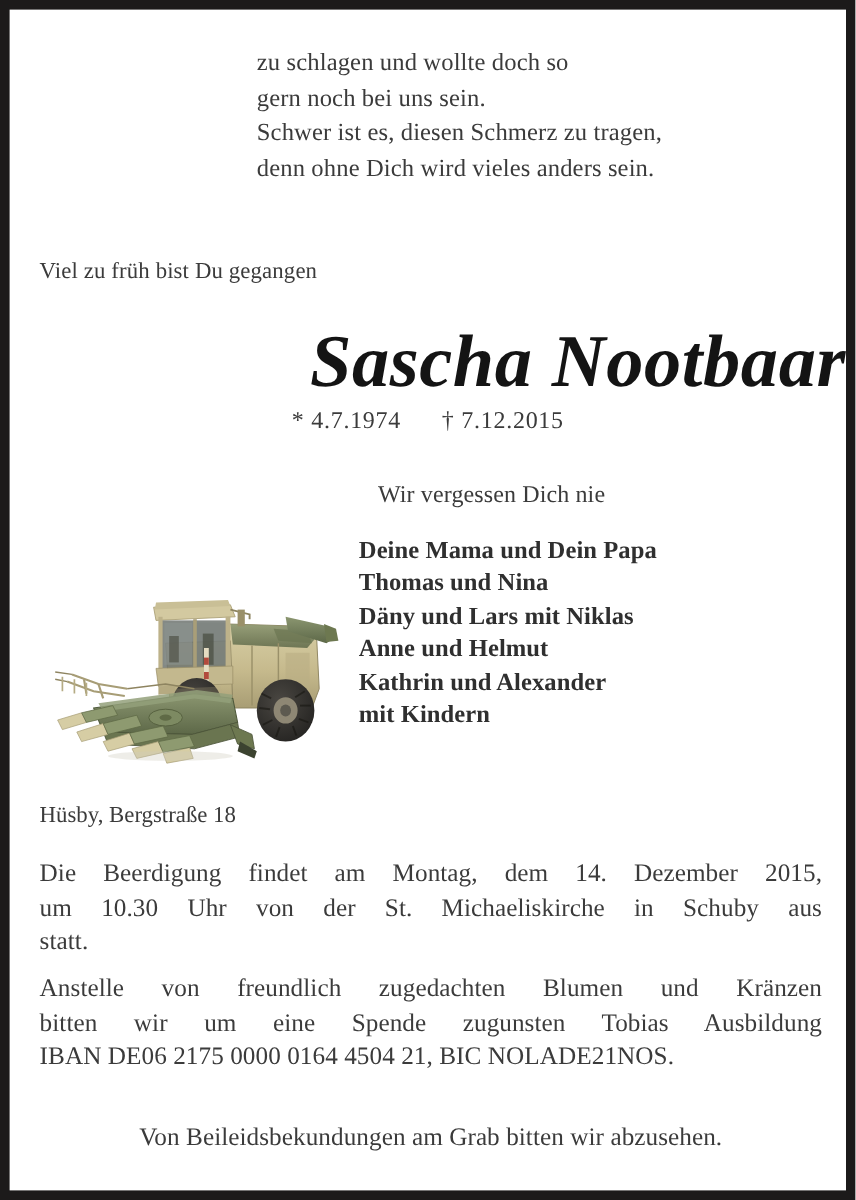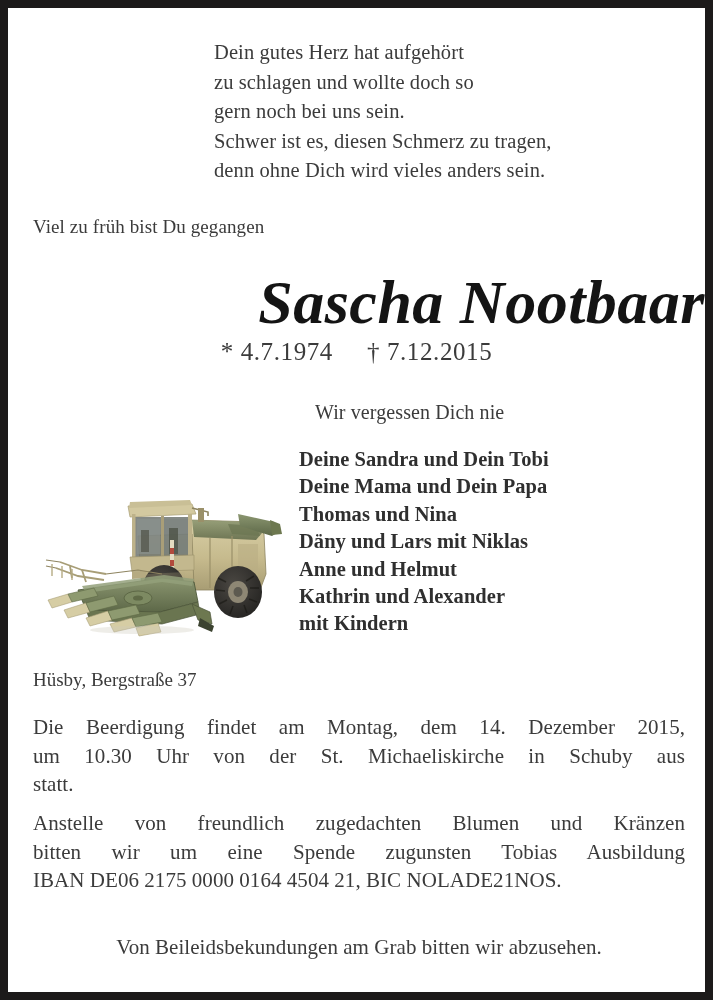--- a/index.html
+++ b/index.html
@@ -76,21 +76,21 @@
     font-family: "Liberation Serif", "DejaVu Serif", serif;
   }
 
   
   #dates {
     position: absolute;
     left: 0;
     top: 331px;
     width: 697px;
     text-align: center;
-    font-size: 25px;
+    font-size: 20px;
     line-height: 25px;
     color: #3b3b3b;
     font-variant-numeric: oldstyle-nums;
     letter-spacing: 0.6px;
   }
   #dates .gap { display: inline-block; width: 34px; }
 
   
   #remember {
     position: absolute;
@@ -160,48 +160,46 @@
   }
   #harvester svg { display: block; width: 100%; height: 100%; }
 </style>
 </head>
 <body>
 
 <div id="notice">
   <div id="sheet">
 
     <div id="poem" class="txt">
-      <div class="ln">Dein gutes Herz hat aufgehört</div>
       <div class="ln">zu schlagen und wollte doch so</div>
       <div class="ln">gern noch bei uns sein.</div>
       <div class="ln">Schwer ist es, diesen Schmerz zu tragen,</div>
       <div class="ln">denn ohne Dich wird vieles anders sein.</div>
     </div>
 
     <div id="lead" class="txt">Viel zu früh bist Du gegangen</div>
 
     <div id="name">Sascha Nootbaar</div>
 
     <div id="dates">
       <span>*</span>&nbsp;<span>4.7.1974</span><span class="gap"></span><span>†</span>&nbsp;<span>7.12.2015</span>
     </div>
 
     <div id="remember" class="txt">Wir vergessen Dich nie</div>
 
     <div id="mourners">
-      <div class="ln">Deine Sandra und Dein Tobi</div>
       <div class="ln">Deine Mama und Dein Papa</div>
       <div class="ln">Thomas und Nina</div>
       <div class="ln">Däny und Lars mit Niklas</div>
       <div class="ln">Anne und Helmut</div>
       <div class="ln">Kathrin und Alexander</div>
       <div class="ln">mit Kindern</div>
     </div>
 
-    <div id="address" class="txt">Hüsby, Bergstraße 37</div>
+    <div id="address" class="txt">Hüsby, Bergstraße 18</div>
 
     <div id="para-funeral" class="para txt">
       <span class="jline">Die Beerdigung findet am Montag, dem 14. Dezember 2015,</span>
       <span class="jline">um 10.30 Uhr von der St. Michaeliskirche in Schuby aus</span>
       <span class="jline last">statt.</span>
     </div>
 
     <div id="para-donation" class="para txt">
       <span class="jline">Anstelle von freundlich zugedachten Blumen und Kränzen</span>
       <span class="jline">bitten wir um eine Spende zugunsten Tobias Ausbildung</span>

